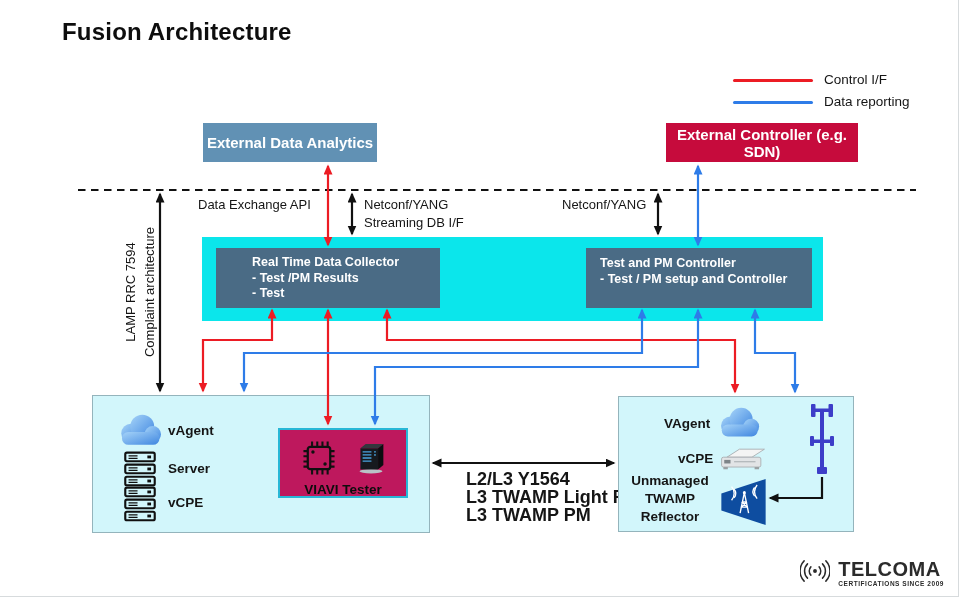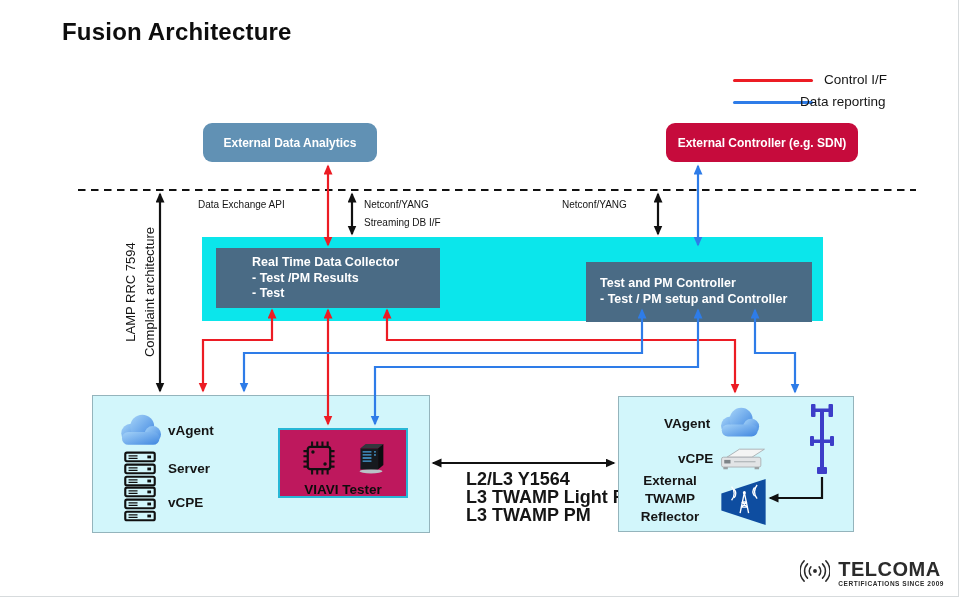--- a/index.html
+++ b/index.html
@@ -4,22 +4,22 @@
 <style>
   html,body{margin:0;padding:0;background:#fff;}
   .canvas{position:relative;width:959px;height:597px;background:#ffffff;overflow:hidden;
           font-family:"Liberation Sans",sans-serif;color:#151515;
           border-right:1px solid #d7dbdd;border-bottom:1px solid #d7dbdd;box-sizing:border-box;}
   .abs{position:absolute;}
   .title{font-size:24px;font-weight:700;color:#0d0d0d;letter-spacing:.2px;}
   .legend-label{font-size:13.5px;font-weight:500;}
   .legend-line{height:3px;border-radius:2px;}
   .topbox{display:flex;align-items:center;justify-content:center;color:#fff;
-          font-size:12px;font-weight:600;text-align:center;border-radius:9px;}
-  .iflabel{font-size:10px;font-weight:500;line-height:18px;white-space:nowrap;}
+          font-size:15px;font-weight:600;text-align:center;}
+  .iflabel{font-size:13px;font-weight:500;line-height:18px;white-space:nowrap;}
   .platform{background:#0be6eb;}
   .slatebox{background:#4a6b85;color:#fff;font-size:12.5px;font-weight:600;line-height:15.5px;box-sizing:border-box;}
   .sitebox{background:#d2f6fb;border:1px solid #94b4bc;box-sizing:border-box;}
   .sitelabel{font-size:13.5px;font-weight:600;white-space:nowrap;}
   .vlabel{display:flex;flex-direction:column;align-items:center;justify-content:center;
           transform:rotate(-90deg);font-size:13px;font-weight:500;line-height:19px;white-space:nowrap;}
   .viavibox{background:#be185d;border:2px solid #28b7d6;box-sizing:border-box;
             display:flex;flex-direction:column;align-items:center;}
   .viavilabel{font-size:13.5px;font-weight:700;color:#0d0d0d;}
   .linklabels{font-size:18px;font-weight:600;line-height:18px;}
@@ -41,21 +41,21 @@
           <stop offset="1" stop-color="#3f86e0"></stop>
       </linearGradient>
     </defs>
   </svg>
 
   <div class="abs title" style="left:62px;top:18px;">Fusion Architecture</div>
 
   <div class="abs legend-line" style="left:733px;top:79px;width:80px;background:#ec1c24;"></div>
   <div class="abs legend-label" style="left:824px;top:72px;">Control I/F</div>
   <div class="abs legend-line" style="left:733px;top:101px;width:80px;background:#2e7ce8;"></div>
-  <div class="abs legend-label" style="left:800px;top:94px;">Data reporting</div>
+  <div class="abs legend-label" style="left:824px;top:94px;">Data reporting</div>
 
   <div class="abs topbox" style="left:203px;top:123px;width:174px;height:39px;background:#6191b4;">External Data Analytics</div>
   <div class="abs topbox" style="left:666px;top:123px;width:192px;height:39px;background:#c60b3c;">External Controller (e.g. SDN)</div>
 
   <div class="abs iflabel" style="left:198px;top:196px;">Data Exchange API</div>
   <div class="abs iflabel" style="left:364px;top:196px;">
     <span>Netconf/YANG</span><br>
     <span>Streaming DB I/F</span>
   </div>
   <div class="abs iflabel" style="left:562px;top:196px;">Netconf/YANG</div>
@@ -64,21 +64,21 @@
     <span>LAMP RRC 7594</span>
     <span>Complaint architecture</span>
   </div>
 
   <div class="abs platform" style="left:202px;top:237px;width:621px;height:84px;"></div>
   <div class="abs slatebox" style="left:216px;top:248px;width:224px;height:60px;padding:7px 16px 0 36px;">
     <div>Real Time Data Collector</div>
     <div>- Test /PM Results</div>
     <div>- Test</div>
   </div>
-  <div class="abs slatebox" style="left:586px;top:248px;width:226px;height:60px;padding:14px 0 0 14px;margin-top:14px;">
+  <div class="abs slatebox" style="left:586px;top:248px;width:226px;height:60px;padding:8px 0 0 14px;">
     <div>Test and PM Controller</div>
     <div>- Test / PM setup and Controller</div>
   </div>
 
   <div class="abs sitebox" style="left:92px;top:395px;width:338px;height:138px;"></div>
 
   <svg class="abs" style="left:116px;top:412px;" width="48" height="34" viewBox="0 0 64 44">
     <circle cx="20" cy="28" r="13" fill="url(#cloudGrad)"></circle>
     <circle cx="35" cy="19" r="16" fill="url(#cloudGrad)"></circle>
     <circle cx="49" cy="29" r="11" fill="url(#cloudGrad)"></circle>
@@ -160,21 +160,21 @@
   <svg class="abs" style="left:718px;top:446px;" width="50" height="26" viewBox="0 0 56 28">
     <polygon points="10,12 24,3 52,3 38,12" fill="#f4f4f4" stroke="#a9adb0" stroke-width="1"></polygon>
     <rect x="4" y="12" width="44" height="11" rx="2" fill="#e2e4e6" stroke="#a9adb0" stroke-width="1"></rect>
     <rect x="7" y="15" width="7" height="4" fill="#7d8488"></rect>
     <path d="M18 17h24" stroke="#b5babd" stroke-width="1.5"></path>
     <rect x="6" y="23" width="5" height="2.5" fill="#9aa0a3"></rect>
       <rect x="41" y="23" width="5" height="2.5" fill="#9aa0a3"></rect>
   </svg>
 
   <div class="abs reflabel" style="left:622px;top:472px;width:96px;">
-    <div>External</div>
+    <div>Unmanaged</div>
     <div>TWAMP</div>
     <div>Reflector</div>
   </div>
 
   <svg class="abs" style="left:721px;top:479px;" width="45" height="46" viewBox="0 0 52 54">
     <polygon points="0,17 52,0 52,54 0,37" fill="#0e4da0"></polygon>
     <g stroke="#ffffff" stroke-width="1.6" fill="none">
       <path d="M22 40 L27 16 L32 40"></path>
       <path d="M23.5 33 L30.5 33 M24.5 27 L29.5 27 M23.5 33 L30 27 M24 27 L30.5 33"></path>
       <path d="M20 14 a8 8 0 0 1 0 10" transform="translate(-5 -2)"></path>

